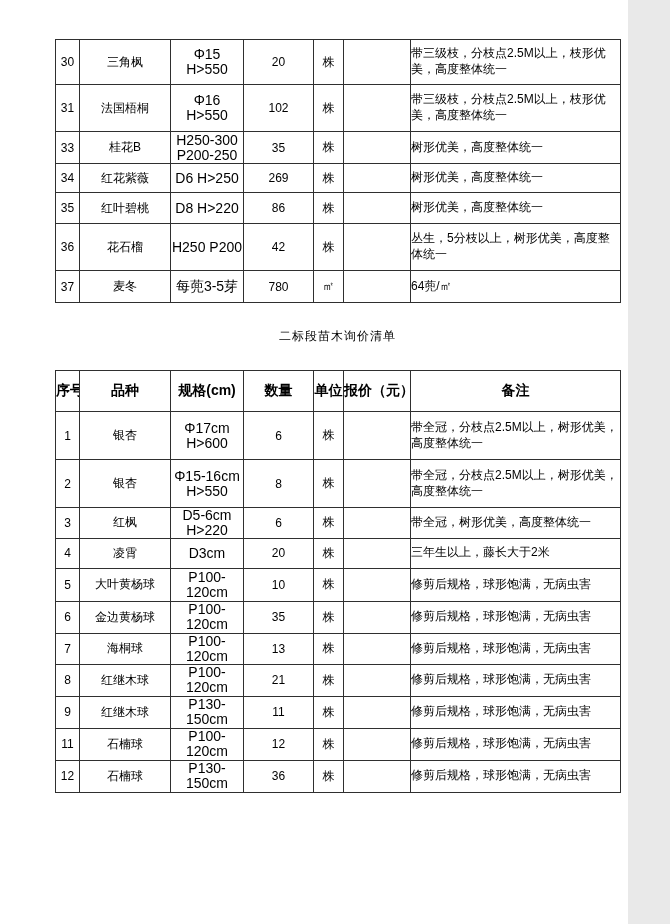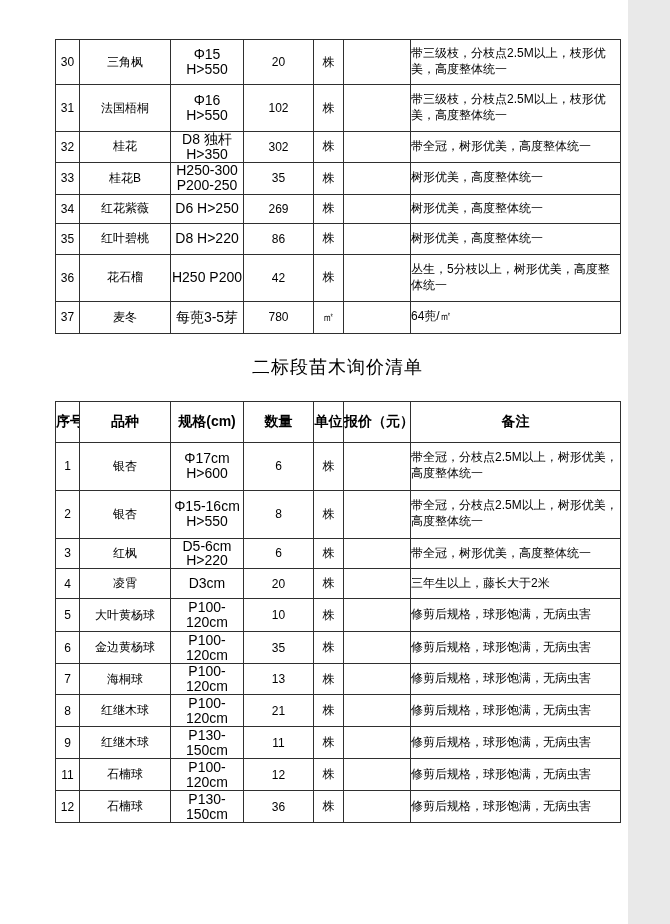--- a/index.html
+++ b/index.html
@@ -42,21 +42,21 @@
     padding:1px 0;
     line-height:1.32;
     font-size:12px;
   }
   .doc-title{
     width:565px;
     margin:20px 0 0 55px;
     height:27px;
     line-height:27px;
     text-align:center;
-    font-size:18px;
+    font-size:12px;
     letter-spacing:1px;
     margin-bottom:20px;
   }
 </style>
 </head>
 <body>
 
 <div class="page">
 
   <div class="t1-wrap">
@@ -81,30 +81,20 @@
         <td class="note">带三级枝，分枝点2.5M以上，枝形优美，高度整体统一</td>
       </tr>
       <tr style="height:47px">
         <td>31</td>
         <td>法国梧桐</td>
         <td class="spec">Φ16 H&gt;550</td>
         <td>102</td>
         <td>株</td>
         <td></td>
         <td class="note">带三级枝，分枝点2.5M以上，枝形优美，高度整体统一</td>
-      </tr>
-      <tr style="height:30px">
-        <td>32</td>
-        <td>桂花</td>
-        <td class="spec">D8 独杆
-H&gt;350</td>
-        <td>302</td>
-        <td>株</td>
-        <td></td>
-        <td class="note">带全冠，树形优美，高度整体统一</td>
       </tr>
       <tr style="height:32px">
         <td>33</td>
         <td>桂花B</td>
         <td class="spec">H250-300
 P200-250</td>
         <td>35</td>
         <td>株</td>
         <td></td>
         <td class="note">树形优美，高度整体统一</td>

